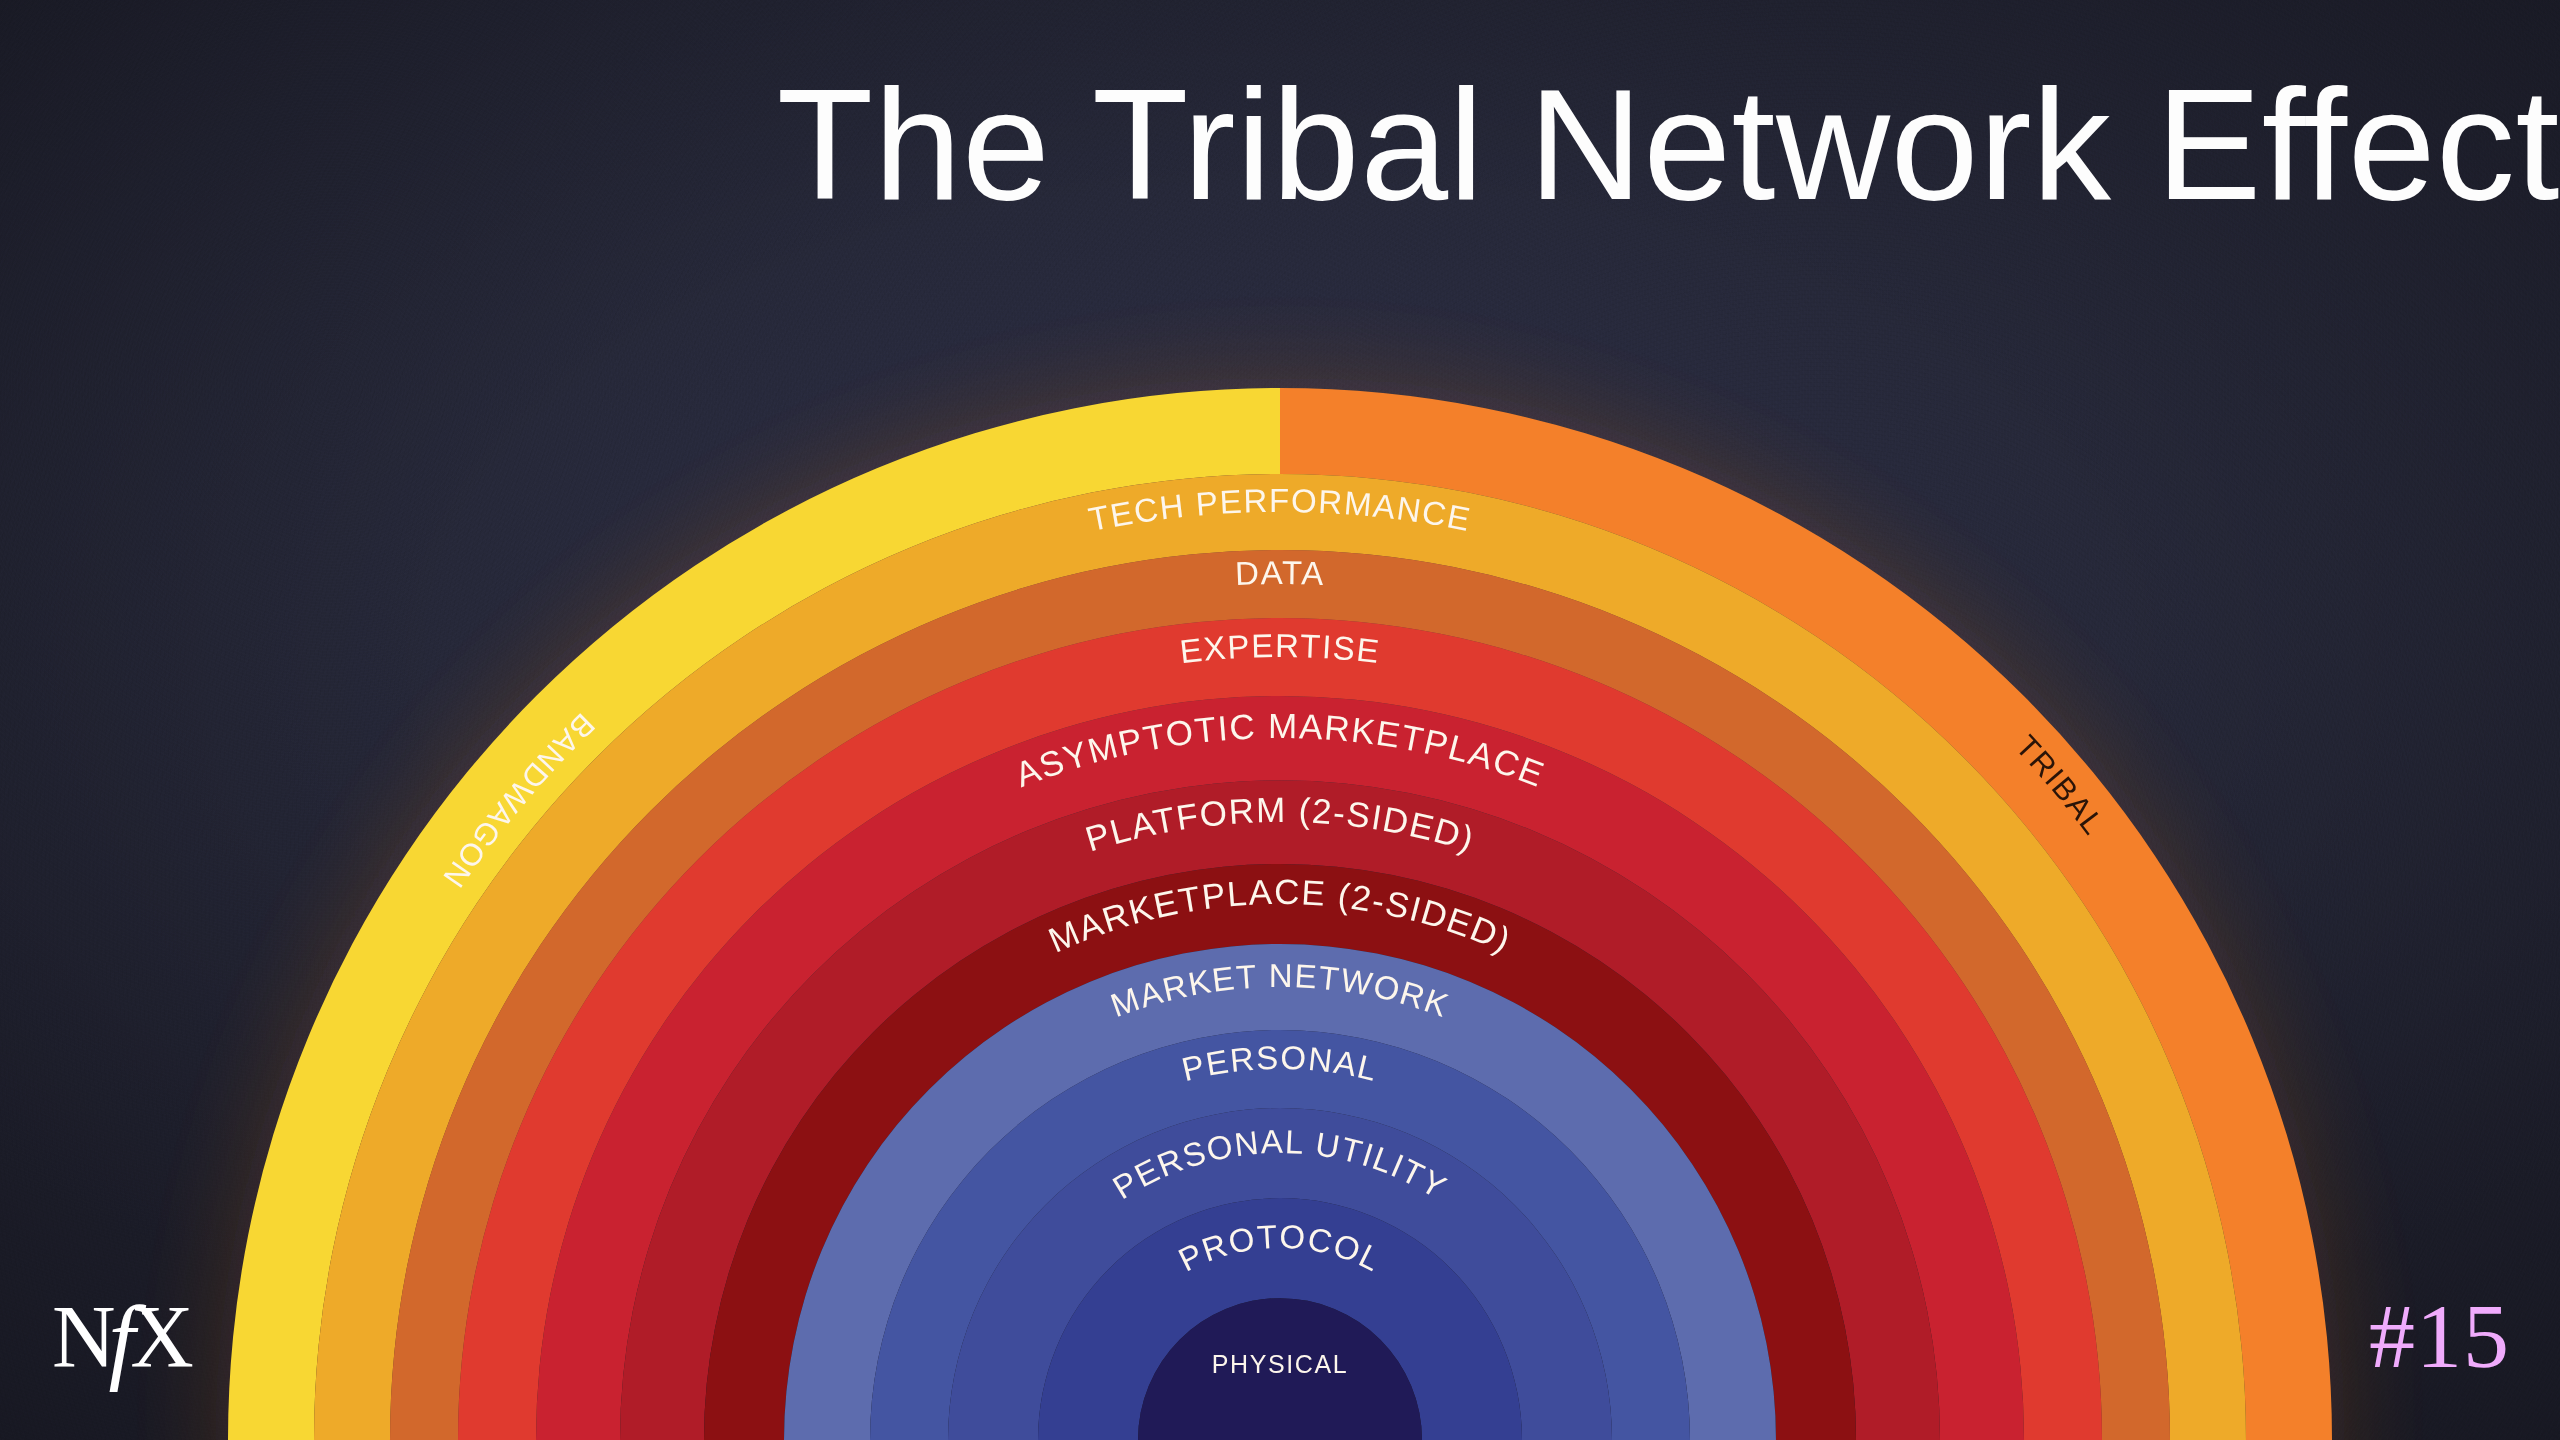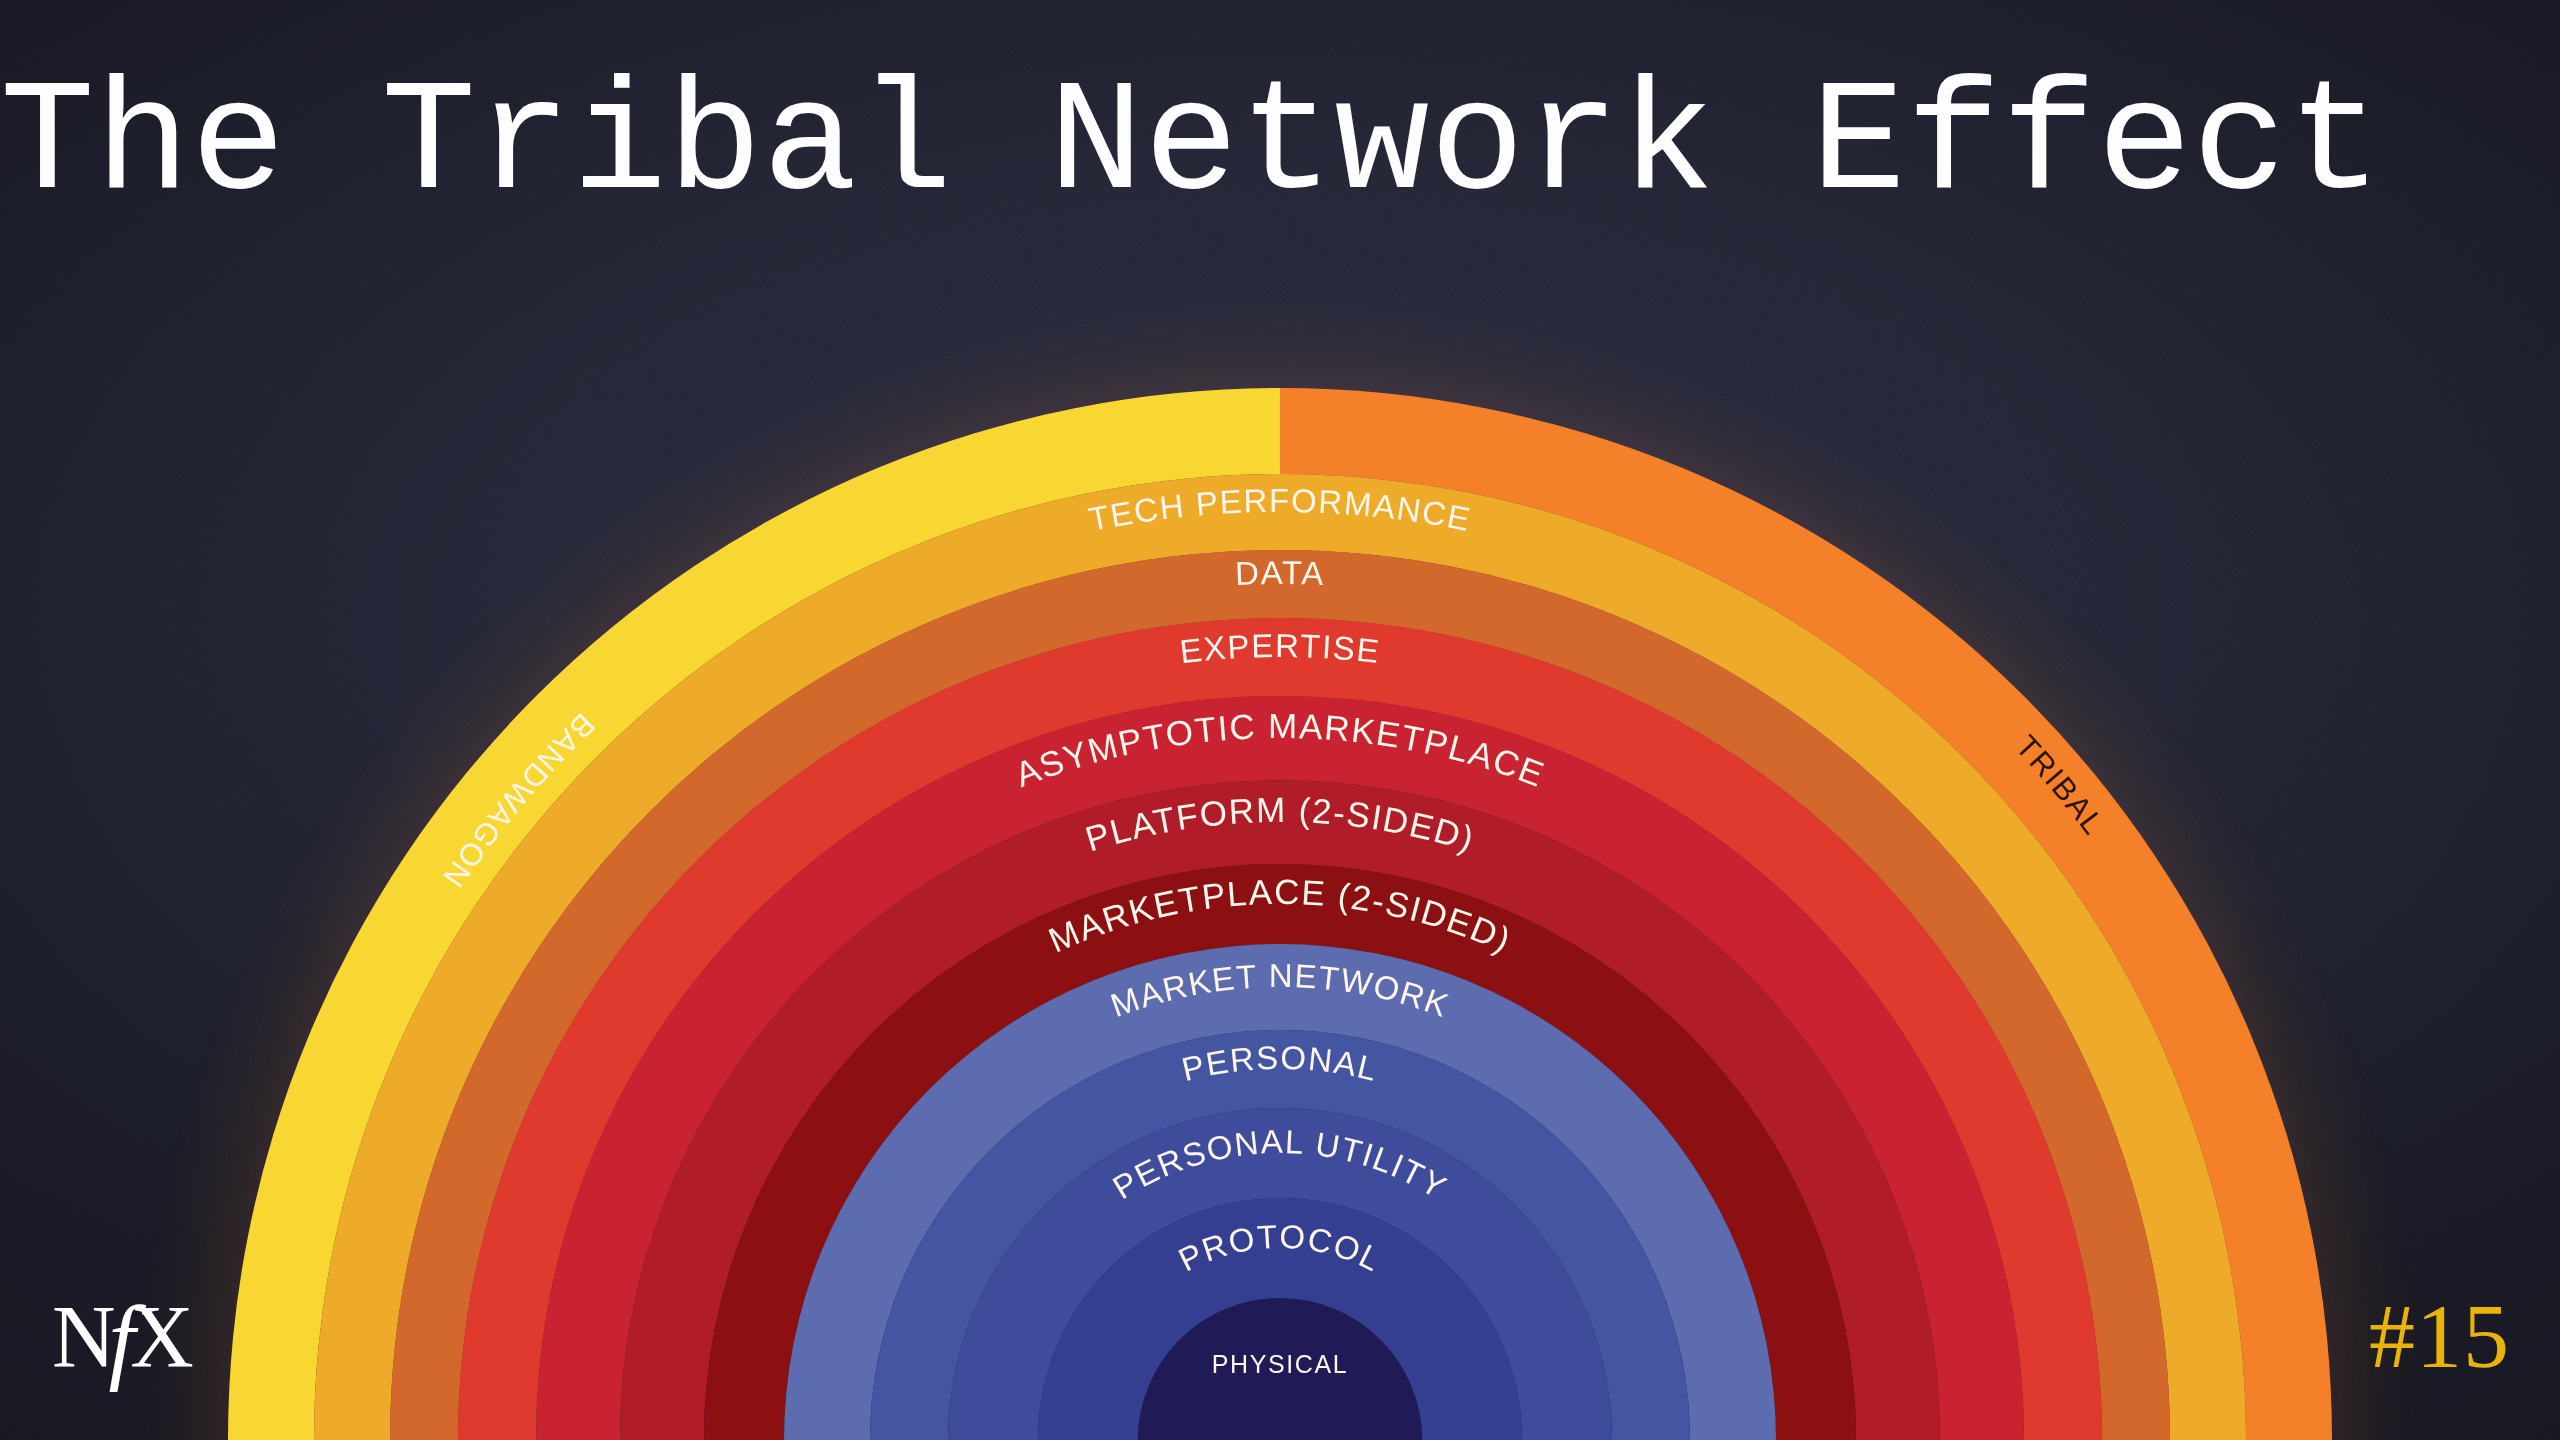--- a/index.html
+++ b/index.html
@@ -40,23 +40,23 @@
     position: absolute;
     inset: 0;
     background: radial-gradient(ellipse 80% 78% at 50% 45%, rgba(0,0,0,0) 40%, rgba(0,0,0,.30) 100%);
   }
 
   
   .title {
     position: absolute;
     left: 0; right: 0;
     top: 62px;
-    text-align: left;
+    text-align: right;
     color: #fdfdfd;
-    font-family: Liberation Mono, monospace;
+    font-family: Liberation Sans, sans-serif;
     font-size: 158px;
     line-height: 1.05;
     letter-spacing: .5px;
     font-weight: 400;
     white-space: nowrap;
   }
 
   
   .logo {
     position: absolute;
@@ -74,21 +74,21 @@
     font-style: italic;
     font-size: 96px;
     margin: 0 -4px 0 -6px;
     position: relative;
     top: 6px;
   }
   .issue {
     position: absolute;
     right: 50px;
     bottom: 58px;
-    color: #eab308;
+    color: #f0abfc;
     font-family: "Liberation Serif", "DejaVu Serif", serif;
     font-size: 92px;
     line-height: 1;
     letter-spacing: 1px;
   }
 
   
   #diagram {
     position: absolute;
     left: 0;

